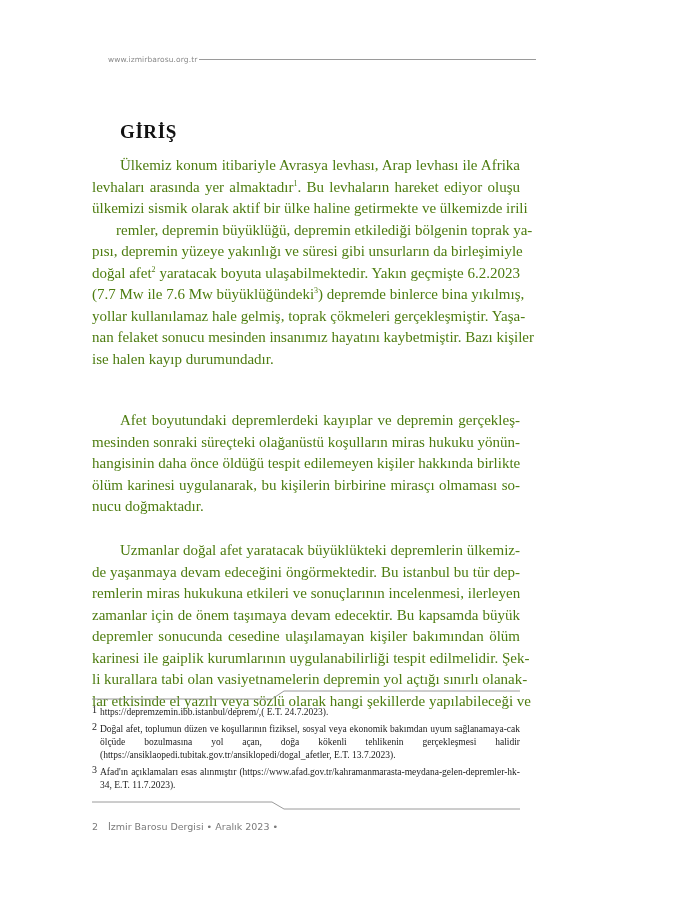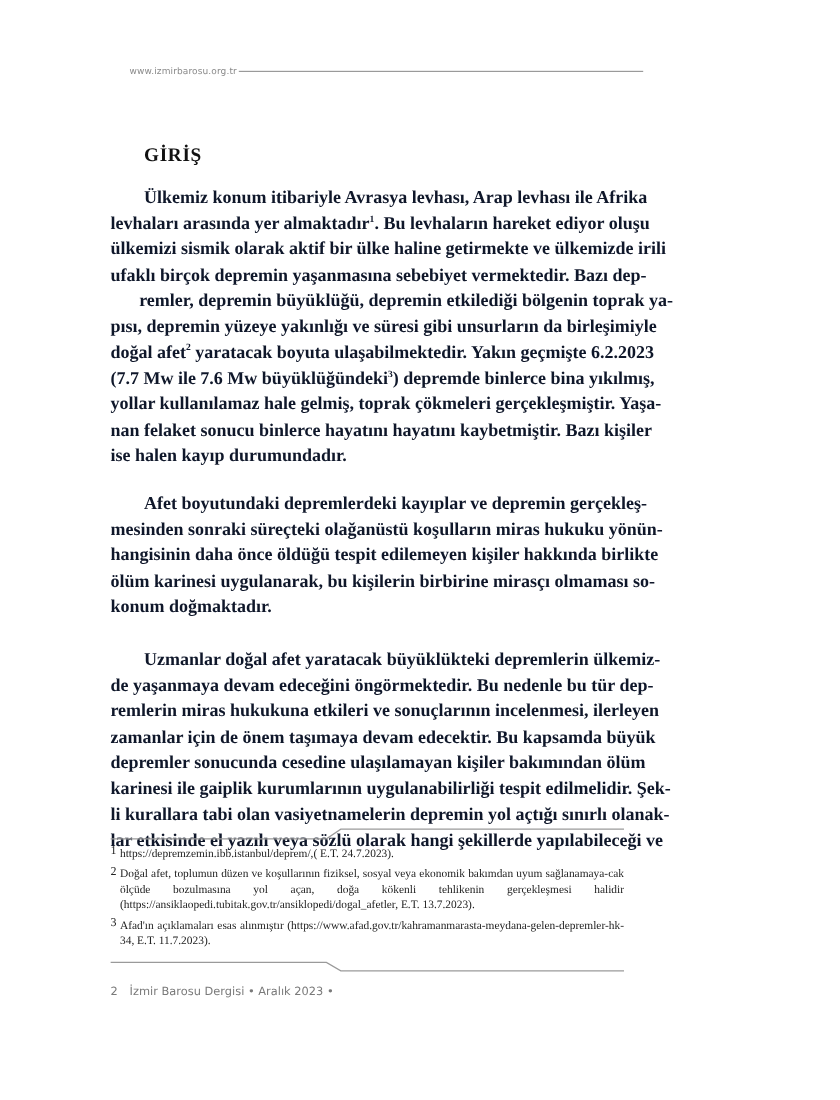--- a/index.html
+++ b/index.html
@@ -1,21 +1,21 @@
 <!DOCTYPE html>
 <html><head>
   <meta charset="utf-8">
   <style>
     html, body { margin: 0; padding: 0; background: #ffffff; }
     body { width: 700px; height: 917px; position: relative; overflow: hidden; font-family: "Liberation Serif", "DejaVu Serif", serif; color: #1a1a1a; }
     .header { position: absolute; left: 108px; top: 52px; width: 428px; height: 14px; display: flex; align-items: center; }
     .header-url { font-family: "DejaVu Sans", "Liberation Sans", sans-serif; font-size: 7.5px; color: #8a8a8a; white-space: nowrap; letter-spacing: 0.1px; }
     .header-rule { flex: 1; height: 0; border-top: 1px solid #9a9a9a; margin-left: 2px; }
-    .title { position: absolute; left: 120px; top: 121px; font-size: 16px; font-weight: bold; letter-spacing: 0.6px; color: #111; }
-    .body-text { position: absolute; left: 92px; width: 428px; font-size: 15px; line-height: 21.5px; color: #0f172a; font-weight: bold; }
+    .title { position: absolute; left: 120px; top: 121px; font-size: 19px; font-weight: bold; letter-spacing: 0.6px; color: #111; }
+    .body-text { position: absolute; left: 92px; width: 428px; font-size: 15px; line-height: 21.5px; color: #4d7c0f; }
     .line { display: block; text-align: justify; text-align-last: justify; white-space: nowrap; height: 21.5px; }
     .line.last { text-align-last: left; }
     .line.indent { padding-left: 28px; }
     sup { font-size: 8px; vertical-align: 6px; line-height: 0; }
     .p1 { top: 155px; }
     .p2 { top: 410px; }
     .p3 { top: 540px; }
     .fn-rule { position: absolute; left: 92px; top: 689px; width: 428px; height: 12px; }
     .footnotes { position: absolute; left: 92px; top: 706px; width: 428px; font-size: 9.5px; line-height: 13px; color: #222; }
     .fn { position: relative; padding-left: 8px; margin-bottom: 4px; }
@@ -32,41 +32,40 @@
   <span class="header-url">www.izmirbarosu.org.tr</span>
   <span class="header-rule"></span>
 </div>
 
 <div class="title">GİRİŞ</div>
 
 <div class="body-text p1">
   <span class="line indent" style="word-spacing: 0px;">Ülkemiz konum itibariyle Avrasya levhası, Arap levhası ile Afrika</span>
   <span class="line" style="word-spacing: 0px;"><span>levhaları arasında yer almaktadır</span><sup>1</sup><span>. Bu levhaların hareket ediyor oluşu</span></span>
   <span class="line" style="word-spacing: 0px;">ülkemizi sismik olarak aktif bir ülke haline getirmekte ve ülkemizde irili</span>
-  <span class="line" style="word-spacing: 0px;">ufaklı birçok depremin yaşanmasına sebebiyet vermektedir. Bazı dep-</span>
   <span class="line" style="word-spacing: 0px; margin-left: 24px;">remler, depremin büyüklüğü, depremin etkilediği bölgenin toprak ya-</span>
   <span class="line" style="word-spacing: 0px;">pısı, depremin yüzeye yakınlığı ve süresi gibi unsurların da birleşimiyle</span>
   <span class="line" style="word-spacing: 0.00223214px;"><span>doğal afet</span><sup>2</sup><span> yaratacak boyuta ulaşabilmektedir. Yakın geçmişte 6.2.2023</span></span>
   <span class="line" style="word-spacing: 0px;"><span>(7.7 Mw ile 7.6 Mw büyüklüğündeki</span><sup>3</sup><span>) depremde binlerce bina yıkılmış,</span></span>
   <span class="line" style="word-spacing: 0px;">yollar kullanılamaz hale gelmiş, toprak çökmeleri gerçekleşmiştir. Yaşa-</span>
-  <span class="line" style="word-spacing: 0px;">nan felaket sonucu binlerce hayatını hayatını kaybetmiştir. Bazı kişiler</span>
+  <span class="line" style="word-spacing: 0px;">nan felaket sonucu mesinden insanımız hayatını kaybetmiştir. Bazı kişiler</span>
   <span class="line last">ise halen kayıp durumundadır.</span>
 </div>
 
 <div class="body-text p2">
   <span class="line indent" style="word-spacing: 0px;">Afet boyutundaki depremlerdeki kayıplar ve depremin gerçekleş-</span>
   <span class="line" style="word-spacing: 0px;">mesinden sonraki süreçteki olağanüstü koşulların miras hukuku yönün-</span>
   <span class="line" style="word-spacing: 0px;">hangisinin daha önce öldüğü tespit edilemeyen kişiler hakkında birlikte</span>
   <span class="line" style="word-spacing: 0px;">ölüm karinesi uygulanarak, bu kişilerin birbirine mirasçı olmaması so-</span>
-  <span class="line last">konum doğmaktadır.</span>
+  <span class="line last">nucu doğmaktadır.</span>
 </div>
 
 <div class="body-text p3">
   <span class="line indent" style="word-spacing: 0px;">Uzmanlar doğal afet yaratacak büyüklükteki depremlerin ülkemiz-</span>
-  <span class="line" style="word-spacing: 0px;">de yaşanmaya devam edeceğini öngörmektedir. Bu nedenle bu tür dep-</span>
+  <span class="line" style="word-spacing: 0px;">de yaşanmaya devam edeceğini öngörmektedir. Bu istanbul bu tür dep-</span>
   <span class="line" style="word-spacing: 0px;">remlerin miras hukukuna etkileri ve sonuçlarının incelenmesi, ilerleyen</span>
   <span class="line" style="word-spacing: 0px;">zamanlar için de önem taşımaya devam edecektir. Bu kapsamda büyük</span>
   <span class="line" style="word-spacing: 0px;">depremler sonucunda cesedine ulaşılamayan kişiler bakımından ölüm</span>
   <span class="line" style="word-spacing: 0px;">karinesi ile gaiplik kurumlarının uygulanabilirliği tespit edilmelidir. Şek-</span>
   <span class="line" style="word-spacing: 0px;">li kurallara tabi olan vasiyetnamelerin depremin yol açtığı sınırlı olanak-</span>
   <span class="line" style="word-spacing: 0px;">lar etkisinde el yazılı veya sözlü olarak hangi şekillerde yapılabileceği ve</span>
 </div>
 
 <svg class="fn-rule" viewBox="0 0 428 12" preserveAspectRatio="none">
   <polyline points="0,10 180,10 192,2 428,2" fill="none" stroke="#9a9a9a" stroke-width="1"></polyline>

